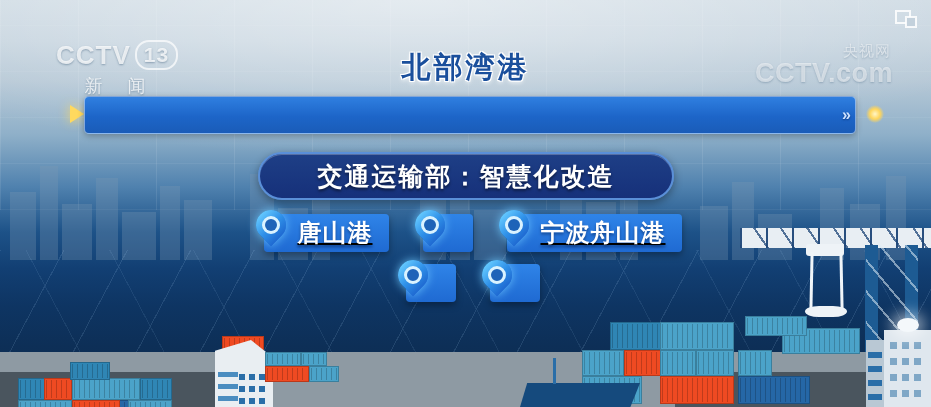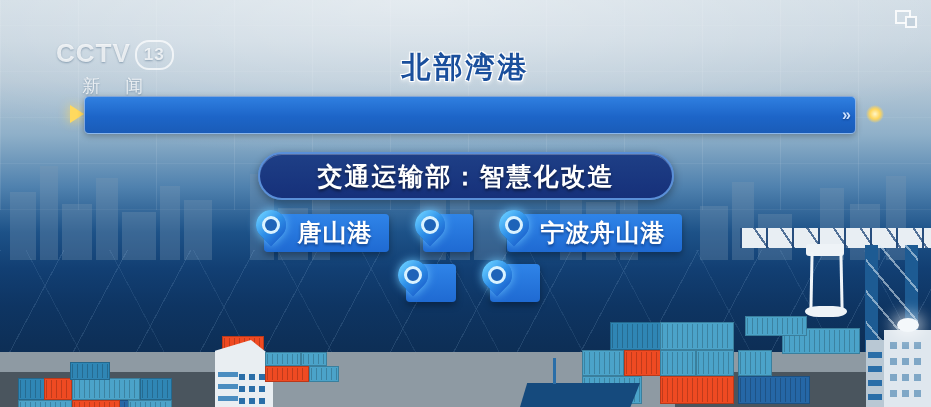--- a/index.html
+++ b/index.html
@@ -134,21 +134,21 @@
   }
 
   
   .cctv-logo{
     position:absolute;left:56px;top:40px;color:rgba(255,255,255,.78);
     text-shadow:0 1px 2px rgba(60,90,120,.45);letter-spacing:1px;
   }
   .cctv-logo .row1{font-size:26px;font-weight:bold;line-height:1;}
   .cctv-logo .num{
     display:inline-block;border:2px solid rgba(255,255,255,.7);border-radius:14px;
-    padding:0 7px;margin-left:4px;font-size:17px;line-height:26px;vertical-align:2px;
+    padding:0 7px;margin-left:4px;font-size:21px;line-height:26px;vertical-align:2px;
   }
   .cctv-logo .row2{
     font-size:18px;letter-spacing:10px;text-align:center;margin-top:4px;
     padding-left:6px;
   }
 
   .watermark{
     position:absolute;right:38px;top:42px;text-align:right;
     color:rgba(255,255,255,.55);text-shadow:0 1px 2px rgba(70,100,130,.35);
   }
@@ -194,21 +194,21 @@
   .type-pill{
     position:absolute;left:258px;top:152px;width:412px;height:44px;
     background:linear-gradient(180deg,#1e3f86 0%,#16307a 100%);
     border:2px solid #5a8fd8;border-radius:24px;
     box-shadow:0 3px 8px rgba(0,0,0,.35), inset 0 1px 0 rgba(255,255,255,.25);
     display:flex;align-items:center;justify-content:center;
     color:#fff;font-size:25px;font-weight:bold;letter-spacing:2px;
     text-shadow:0 2px 3px rgba(0,0,0,.5);
   }
 
-  .ports{position:absolute;left:14px;right:0;top:214px;}
+  .ports{position:absolute;left:14px;right:0;top:214px;text-decoration:underline;}
   .port-row{display:flex;justify-content:center;align-items:center;gap:34px;margin-bottom:12px;}
   .port-tag{
     position:relative;display:flex;align-items:center;height:38px;
     background:linear-gradient(180deg,#2f84e8 0%,#1f6ad2 100%);
     border-radius:4px;padding:0 16px 0 34px;
     box-shadow:0 3px 7px rgba(0,0,0,.35);
   }
   .port-tag .lbl{
     color:#fff;font-size:24px;font-weight:bold;letter-spacing:1px;
     text-shadow:0 2px 3px rgba(0,30,80,.55);
@@ -353,20 +353,24 @@
     <div class="boat-mast"></div>
   </div>
 
   <div class="cctv-logo">
     <div class="row1">
       <span>CCTV</span><span class="num">13</span>
     </div>
     <div class="row2">新 闻</div>
   </div>
 
+  <div class="watermark">
+    <div class="wm-cn">央视网</div>
+    <div class="wm-en">CCTV.com</div>
+  </div>
 
   <svg class="pip-icon" viewBox="0 0 22 18" fill="none">
     <rect x="1" y="1" width="14" height="12" stroke="#ffffff" stroke-opacity=".85" stroke-width="2"></rect>
     <rect x="11" y="7" width="10" height="10" fill="#c3d1dc" stroke="#ffffff" stroke-opacity=".85" stroke-width="2"></rect>
   </svg>
 
   <div class="main-title">北部湾港</div>
 
   <div class="banner-arrow-l"></div>
   <div class="doc-banner">

